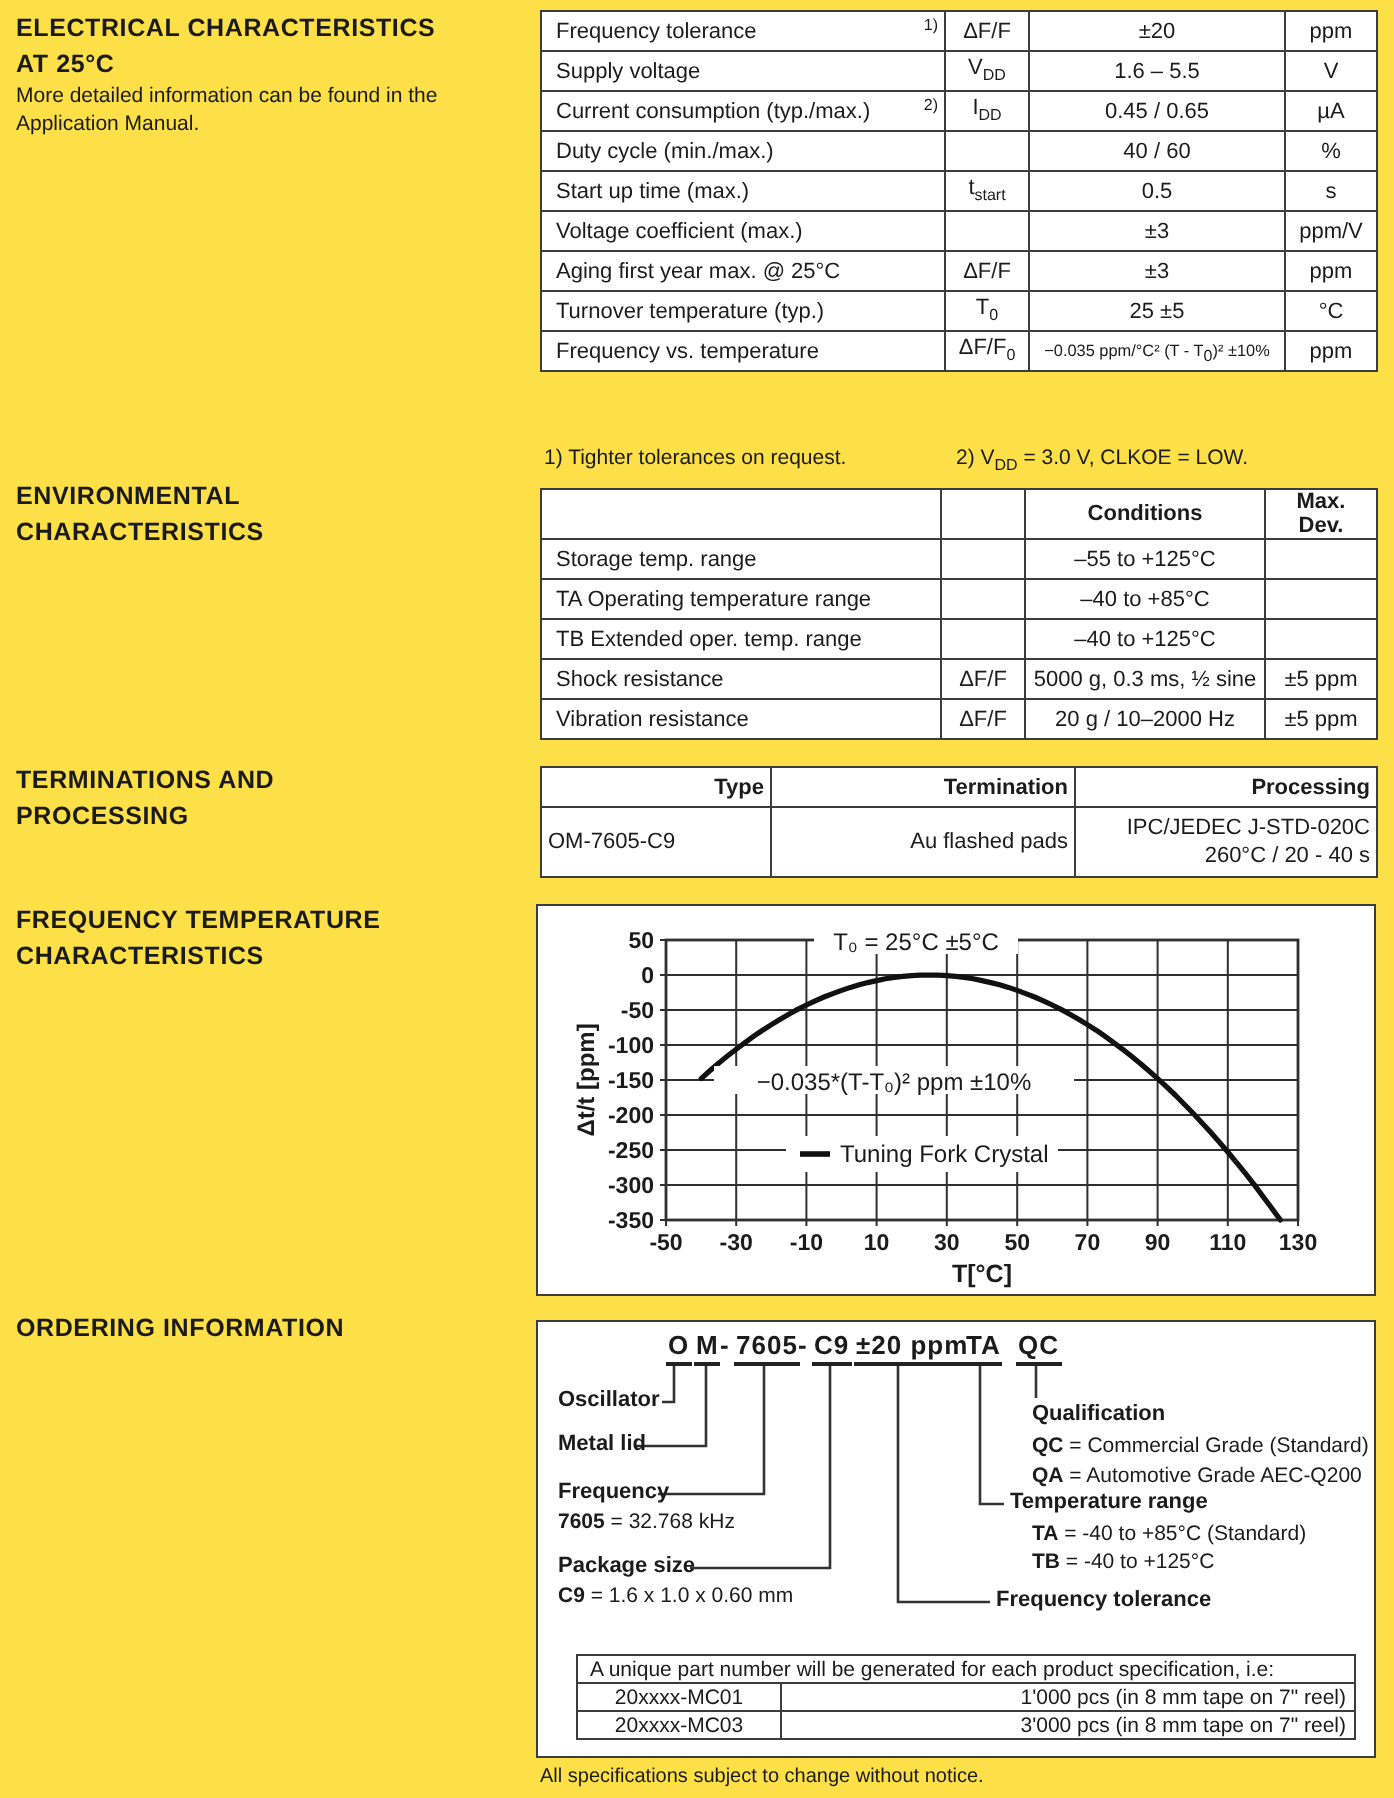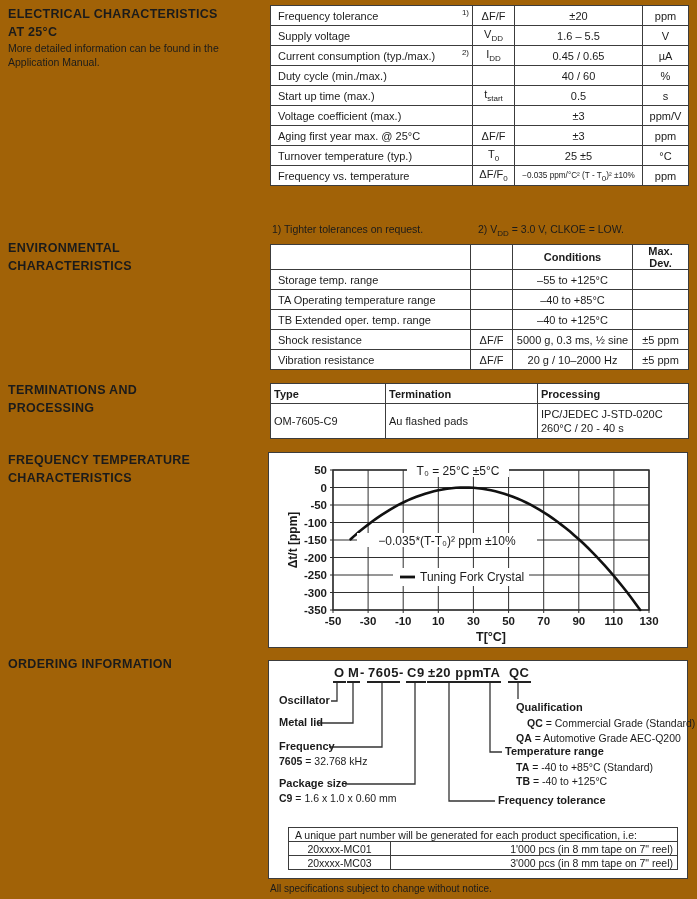--- a/index.html
+++ b/index.html
@@ -1,28 +1,28 @@
 <!DOCTYPE html>
 <html><head>
 <meta charset="utf-8">
 <style>
   html,body{margin:0;padding:0;background:#fff;}
-  .page{position:relative;width:697px;height:899px;background:#a16207;overflow:hidden;
+  .page{position:relative;width:697px;height:899px;background:#fde047;overflow:hidden;
         font-family:"Liberation Sans",sans-serif;color:#1b1b1b;}
 
   .heading{position:absolute;font-weight:bold;font-size:12.5px;line-height:1.4;
            letter-spacing:.3px;white-space:pre-line;}
   .note{position:absolute;font-size:10.5px;line-height:1.3;width:245px;}
 
   table.grid{position:absolute;border-collapse:collapse;table-layout:fixed;background:#fff;}
   table.grid td, table.grid th{border:1.3px solid #3c3c3c;font-size:11px;padding:0 3px;
            height:19px;text-align:center;vertical-align:middle;color:#1b1b1b;overflow:hidden;}
   table.grid th{font-weight:bold;margin-top:46px;}
   table.grid td:first-child{text-align:left;padding-left:7px;}
-  table.term td, table.term th{text-align:left;padding-left:3px !important;}
+  table.term td, table.term th{text-align:right;padding-left:3px !important;}
   table.term td{height:34px;line-height:1.3;}
   .fnmark{float:right;font-size:8px;position:relative;top:-2px;}
   sub{font-size:8px;}
   small{font-size:8.2px;letter-spacing:0;}
   .footnote{position:absolute;font-size:10.5px;margin-top:10px;}
 
   .chart-box{position:absolute;left:268px;top:452px;width:420px;height:196px;
              border:1.4px solid #3c3c3c;box-sizing:border-box;background:#fff;}
   .chart-box svg{display:block;}
   svg text{font-family:"Liberation Sans",sans-serif;fill:#1b1b1b;}
@@ -279,21 +279,21 @@
       </div>
 
     <div class="olabel" style="left:10px;top:33px;">Oscillator</div>
     <div class="olabel" style="left:10px;top:55px;">Metal lid</div>
     <div class="olabel" style="left:10px;top:79px;">Frequency</div>
     <div class="osub" style="left:10px;top:94px;"><b>7605</b> = 32.768 kHz</div>
     <div class="olabel" style="left:10px;top:116px;">Package size</div>
     <div class="osub" style="left:10px;top:131px;text-align:right;"><b>C9</b> = 1.6 x 1.0 x 0.60 mm</div>
 
     <div class="olabel" style="left:247px;top:40px;">Qualification</div>
-    <div class="osub" style="left:258px;top:56px;"><b>QC</b> = Commercial Grade (Standard)</div>
+    <div class="osub" style="left:247px;top:56px;"><b>QC</b> = Commercial Grade (Standard)</div>
     <div class="osub" style="left:247px;top:71px;"><b>QA</b> = Automotive Grade AEC-Q200</div>
     <div class="olabel" style="left:236px;top:84px;">Temperature range</div>
     <div class="osub" style="left:247px;top:100px;"><b>TA</b> = -40 to +85°C (Standard)</div>
     <div class="osub" style="left:247px;top:114px;"><b>TB</b> = -40 to +125°C</div>
     <div class="olabel" style="left:229px;top:133px;">Frequency tolerance</div>
 
     <table class="order-tbl">
       <tbody>
         <tr>
           <td class="cap" colspan="2">A unique part number will be generated for each product specification, i.e:</td>

